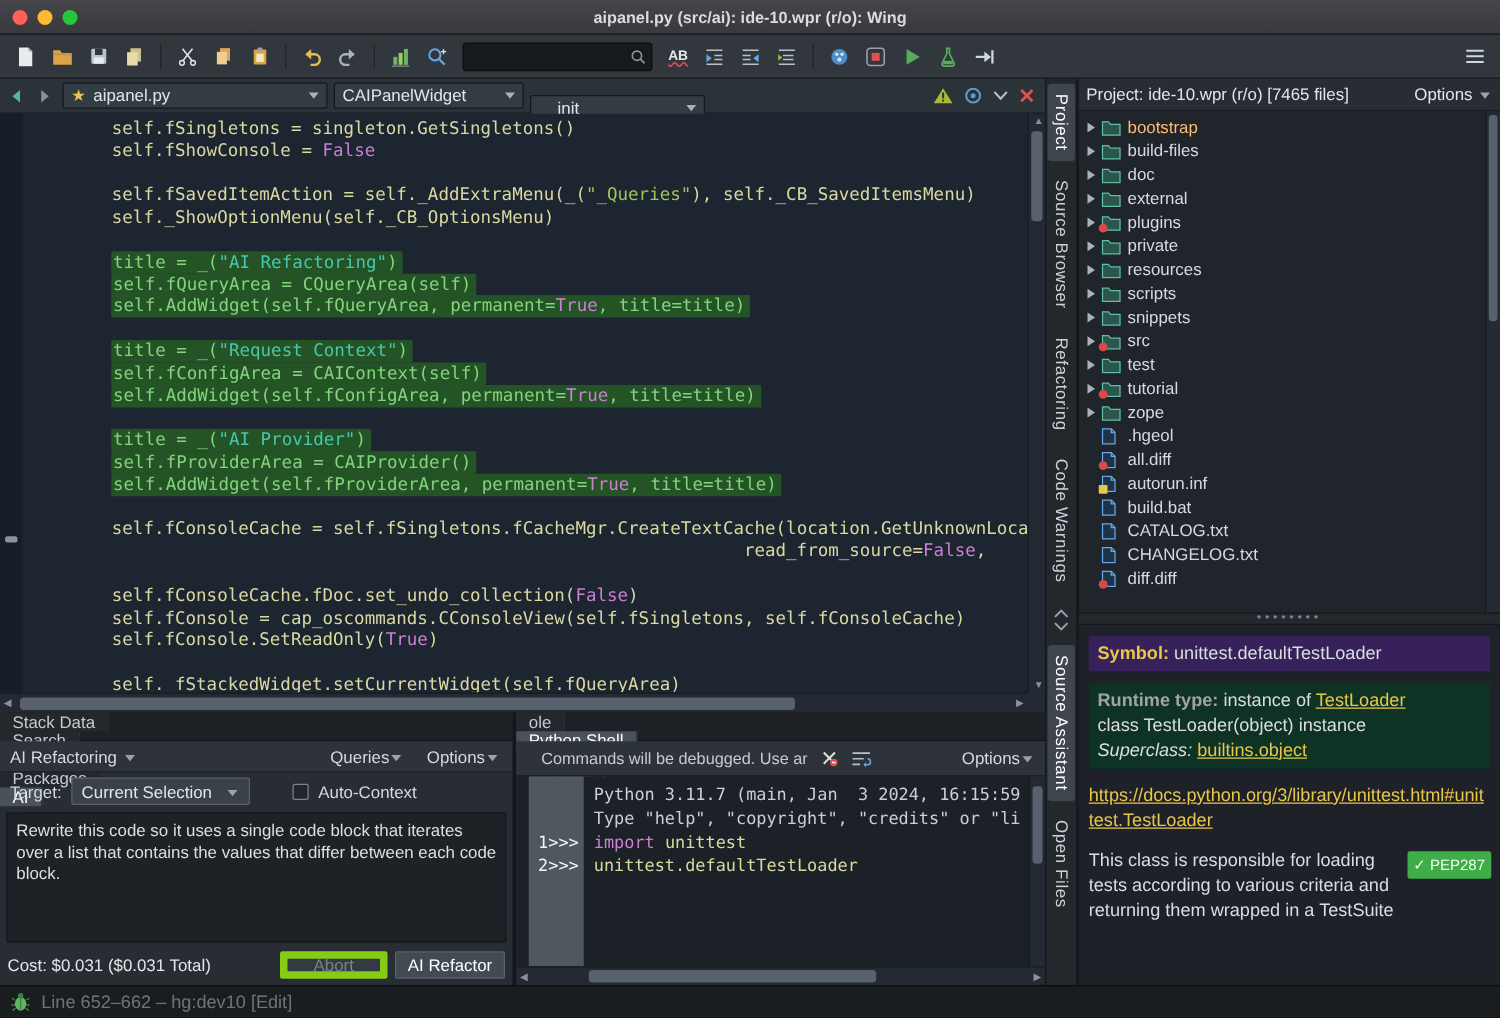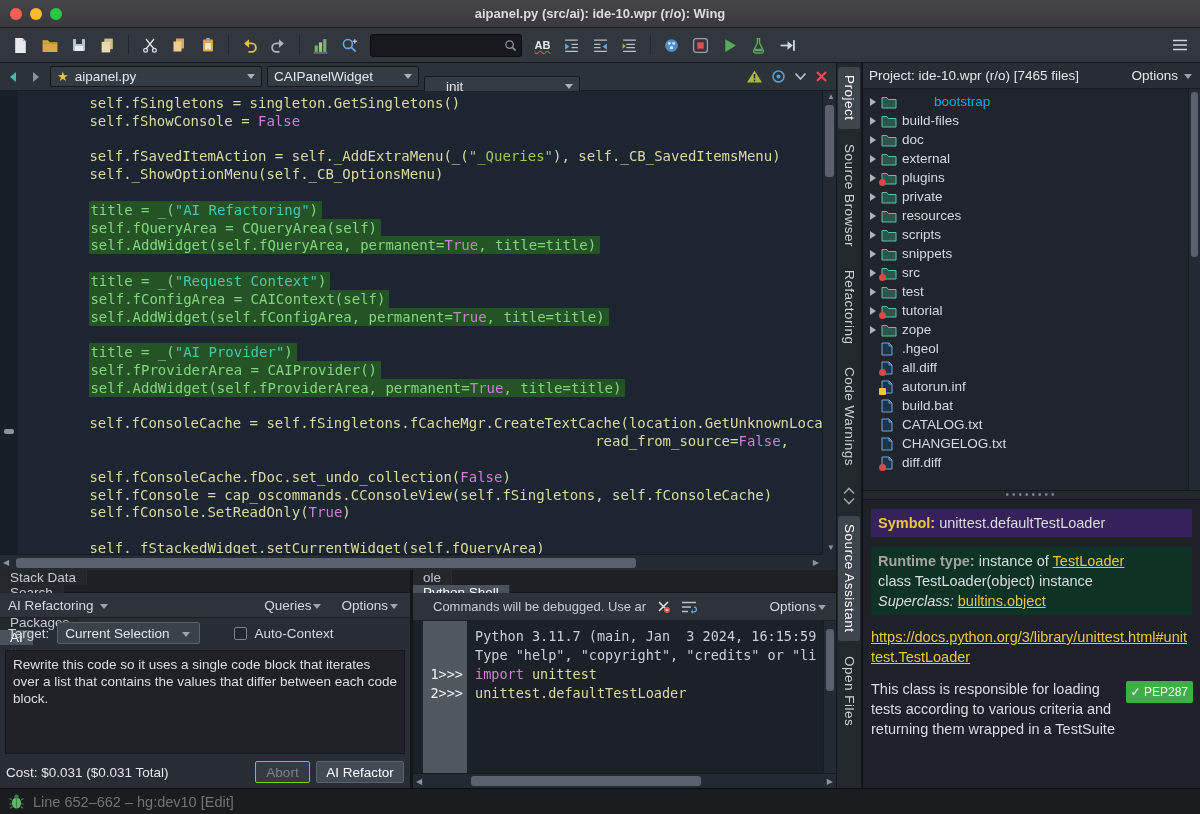--- a/index.html
+++ b/index.html
@@ -27,21 +27,21 @@
 .main{position:absolute;top:63px;left:0;right:0;bottom:26px;}
 .left-col{position:absolute;left:0;top:0;bottom:0;width:836px;}
 
 
 .ed-header{position:absolute;top:0;left:0;right:0;height:28px;background:#2b3238;border-bottom:1px solid #191e23;display:flex;align-items:center;padding:0 4px;gap:5px;}
 .nav-btn{width:18px;height:20px;display:flex;align-items:center;justify-content:center;}
 .dd{height:21px;background:#343c43;border:1px solid #14181c;border-radius:2px;display:flex;align-items:center;padding:0 6px;gap:6px;color:#e3e6e9;font-size:13.5px;}
 .dd .caret{width:0;height:0;border-left:4px solid transparent;border-right:4px solid transparent;border-top:5px solid #a9b1b9;margin-left:auto;}
 .dd.file{width:212px;}
 .dd.scope{width:152px;}
-.dd.sym{width:156px;margin-top:20px;}
+.dd.sym{width:140px;margin-top:20px;}
 .star{color:#e8c64a;font-size:13px;line-height:1;}
 .ed-right{margin-left:auto;display:flex;align-items:center;gap:8px;padding-right:4px;}
 
 
 .editor{position:absolute;top:28px;left:0;right:0;height:479px;background:#1d2530;overflow:hidden;}
 .ed-margin{position:absolute;left:0;top:0;bottom:16px;width:18px;background:#171e27;}
 .edit-marker{position:absolute;left:4px;top:338px;width:10px;height:5px;border-radius:2px;background:#8a929b;}
 .code{position:absolute;left:18px;top:0;right:14px;bottom:16px;overflow:hidden;padding:4px 0 0 4px;font-family:"DejaVu Sans Mono",monospace;font-size:14px;line-height:17.8px;}
 .code-line{white-space:pre;height:17.8px;}
 .tk-d{color:#d9d9a2}.tk-k{color:#cd7fd6}.tk-s{color:#9ec65a}
@@ -69,21 +69,21 @@
 .ai-hdr{height:25px;display:flex;align-items:center;padding:0 8px;gap:4px;color:#d3d9de;font-size:13.5px;background:#2d3339;border-bottom:1px solid #1d2126;}
 .hdr-caret{width:0;height:0;border-left:4px solid transparent;border-right:4px solid transparent;border-top:5px solid #9aa2aa;margin:2px 2px 0 2px;}
 .ai-queries{margin-left:auto;display:flex;align-items:center;}
 .ai-options{margin-left:14px;display:flex;align-items:center;padding-right:2px;}
 .ai-target{height:30px;display:flex;align-items:center;gap:8px;padding:0 8px;color:#d3d9de;font-size:13.5px;}
 .sel-btn{height:22px;background:#3a4149;border:1px solid #58616b;border-radius:2px;display:flex;align-items:center;gap:10px;padding:0 7px;color:#e3e6e9;font-size:13.5px;}
 .checkbox{width:13px;height:13px;border:1px solid #7b838c;border-radius:2px;background:#22262b;margin-left:26px;}
 .ai-prompt{flex:1;margin:2px 5px;background:#1e2227;border:1px solid #15181c;color:#dcdfe2;font-size:13.5px;line-height:17px;padding:5px 7px;}
 .ai-footer{height:32px;display:flex;align-items:center;padding:0 6px;gap:6px;color:#e3e6e9;font-size:13.5px;}
 .btn{height:22px;display:flex;align-items:center;justify-content:center;border-radius:2px;font-size:13.5px;}
-.btn.abort{width:55px;background:#343a41;border:1px solid #84cc16;color:#79828b;margin-left:auto;}
+.btn.abort{width:86px;background:#343a41;border:6px solid #84cc16;color:#79828b;margin-left:auto;}
 .btn.refactor{width:88px;background:#424a53;border:1px solid #5a636d;color:#ffffff;}
 
 .sh-hdr{height:28px;display:flex;align-items:center;padding:0 8px 0 20px;gap:10px;color:#c6ccd2;font-size:13px;background:#2d3339;border-bottom:1px solid #1d2126;}
 .sh-hdr .txt{white-space:nowrap;overflow:hidden;}
 .sh-opts{margin-left:auto;display:flex;align-items:center;color:#d3d9de;font-size:13.5px;}
 .shell{flex:1;position:relative;background:#1c2127;overflow:hidden;}
 .sh-gutter{position:absolute;left:10px;top:0;bottom:0;width:44px;background:#50575e;}
 .sh-lines{position:absolute;left:10px;right:13px;top:6px;font-family:"DejaVu Sans Mono",monospace;font-size:13.5px;line-height:19px;}
 .sh-line{display:flex;white-space:pre;}
 .sh-g{width:44px;flex:none;color:#f2f4f6;text-align:right;padding-right:4px;}
@@ -108,21 +108,21 @@
 .proj-options{margin-left:auto;display:flex;align-items:center;gap:4px;padding-left:8px;}
 .tree{position:absolute;top:26px;left:0;right:0;height:401px;overflow:hidden;padding-top:3px;}
 .trow{display:flex;align-items:center;height:19px;padding-left:7px;gap:5px;font-size:13.5px;color:#d4dae0;white-space:nowrap;}
 .trow .tri{width:0;height:0;border-top:4px solid transparent;border-bottom:4px solid transparent;border-left:6px solid #aab2ba;flex:none;}
 .trow .spc{width:6px;flex:none;}
 .ticon{position:relative;width:16px;height:15px;flex:none;display:flex;align-items:center;}
 .tmark{position:absolute;width:7px;height:7px;border-radius:50%;left:-2px;bottom:-1px;}
 .tmark.red{background:#d84a4a;}
 .tmark.yellow{background:#e8c64a;border-radius:1px;}
 .tmark.green{background:#57ab5a;}
-.tlabel.red{color:#0ea5e9;margin-left:32px;}
+.tlabel.red{color:#fdba74;}
 .tree-scroll{position:absolute;right:0;top:26px;height:401px;width:12px;background:#232a33;border-left:1px solid #161b21;}
 .tree-scroll .thumb{position:absolute;left:2px;right:2px;top:3px;height:165px;background:#59616c;border-radius:3px;}
 .rsplit{position:absolute;top:427px;left:0;right:0;height:10px;background:#23282d;border-top:1px solid #14171a;border-bottom:1px solid #14171a;color:#7b838c;display:flex;align-items:center;justify-content:center;font-size:10px;letter-spacing:3px;line-height:0;}
 
 
 .assistant{position:absolute;top:437px;left:0;right:0;bottom:0;background:#1e2228;padding:9px 8px;overflow:hidden;font-size:14.5px;line-height:20px;color:#d9dde1;}
 .sa-symbol{background:#37215a;padding:4px 7px;margin-bottom:10px;}
 .sa-symbol .lbl{color:#e8c64a;font-weight:bold;}
 .sa-runtime{background:#0e3325;padding:4px 7px;margin-bottom:12px;}
 .sa-runtime .lbl{color:#a3a3a3;font-weight:bold;}

